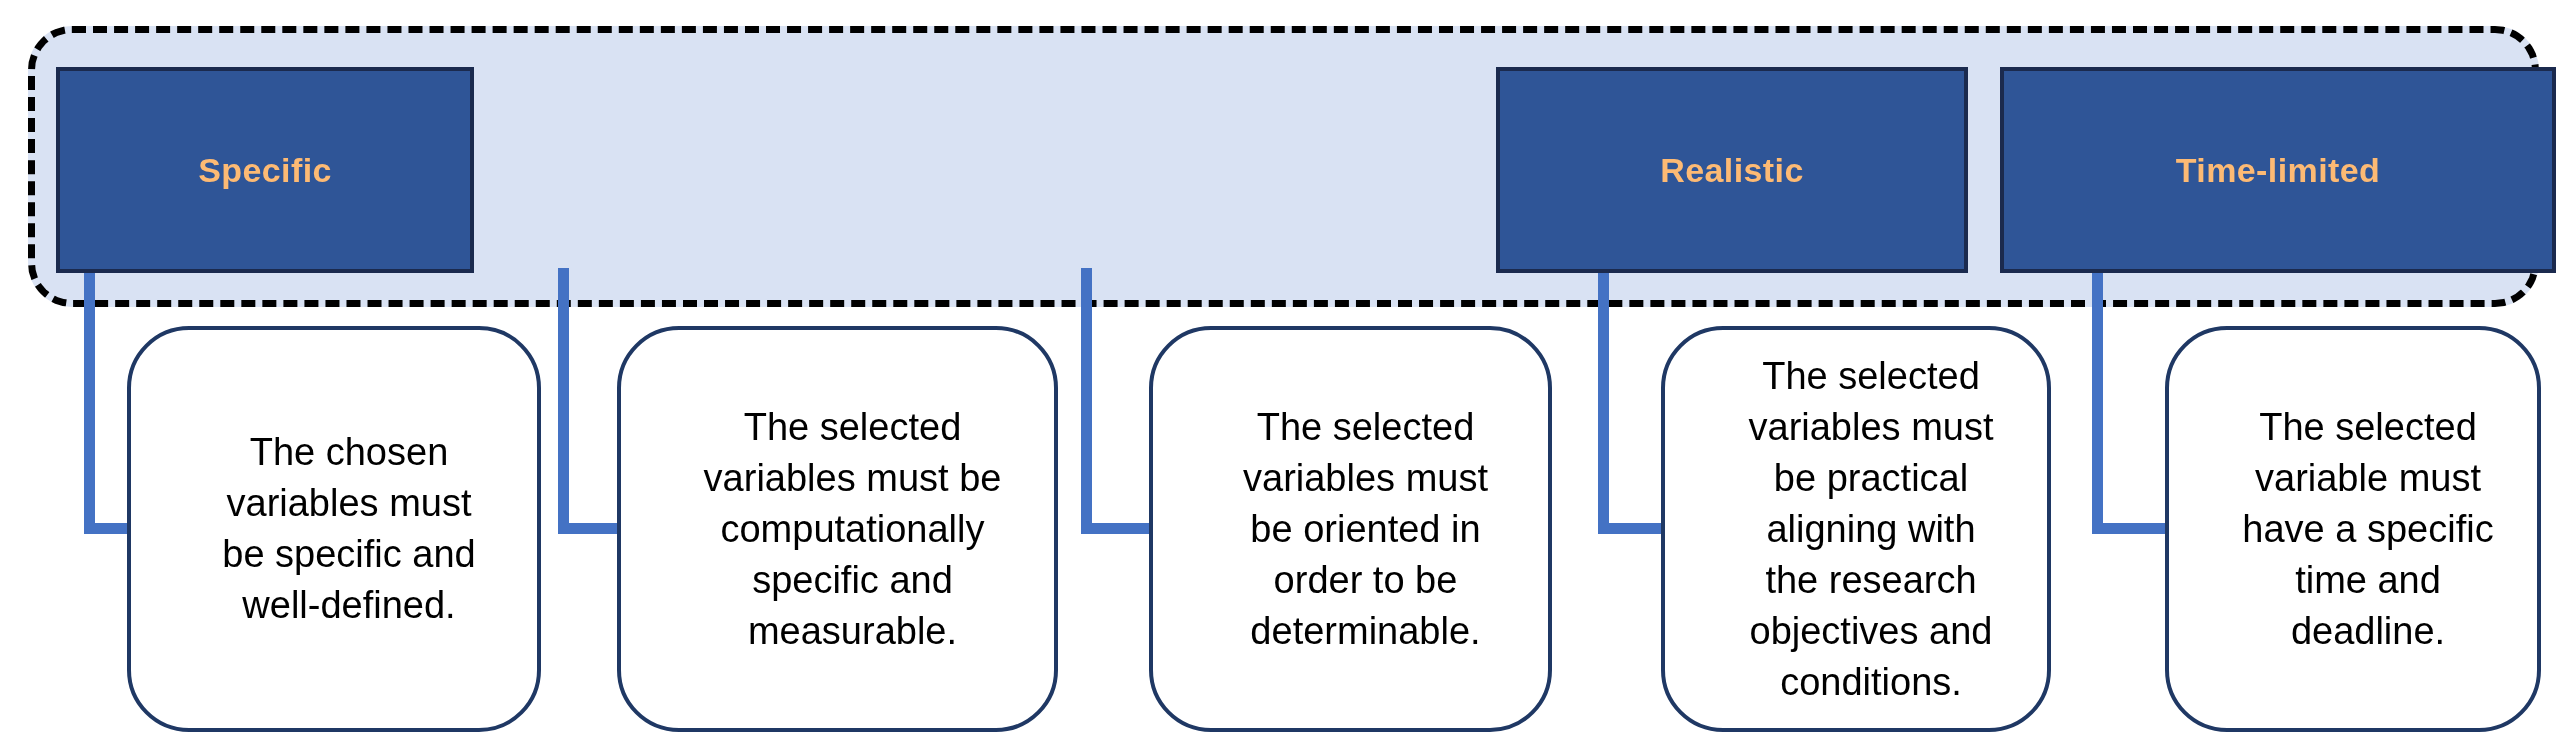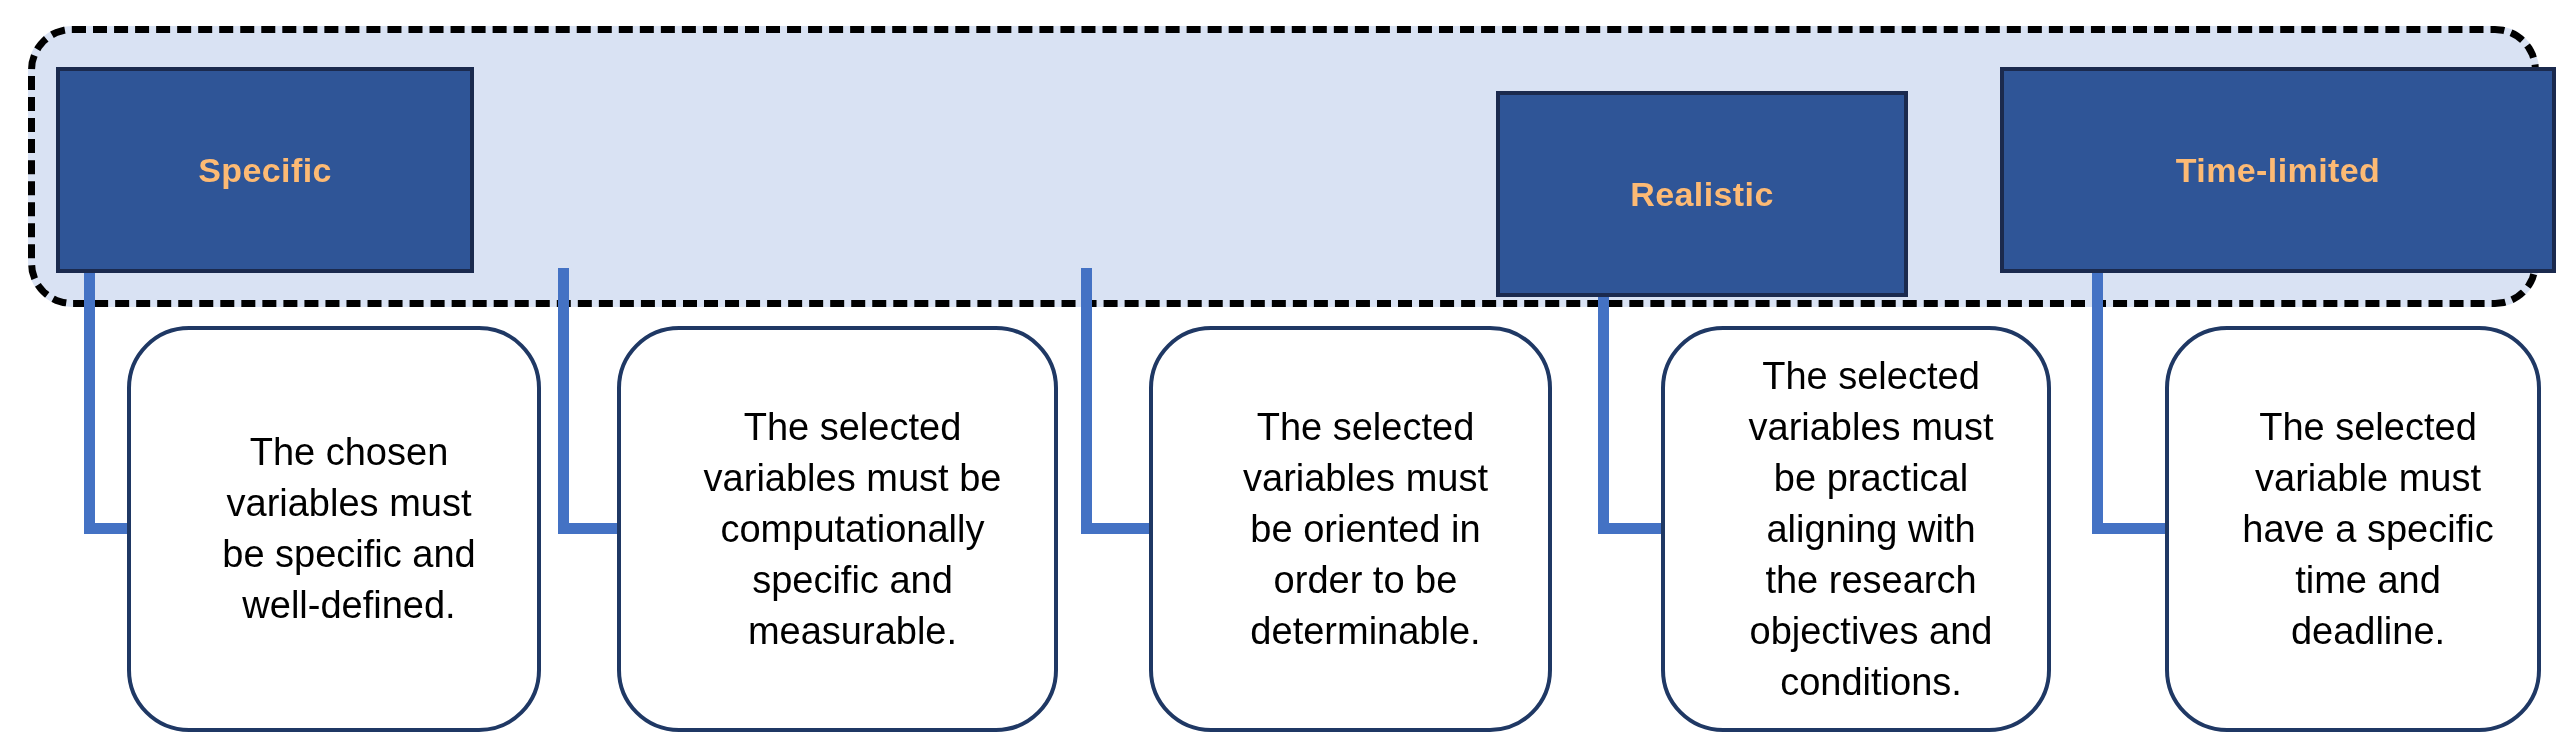--- a/index.html
+++ b/index.html
@@ -47,21 +47,21 @@
     border: 4.9px solid #1B2A4E;
     box-sizing: border-box;
     display: flex;
     align-items: center;
     justify-content: center;
     z-index: 4;
   }
   #t1 { left: 56px;   width: 418px; }
   #t2 { left: 532px;  width: 419px; }
   #t3 { left: 997px; width: 451px; }
-  #t4 { left: 1496px; width: 412px; margin-top: 24px; }
+  #t4 { left: 1496px; width: 472px; }
   #t5 { left: 2000px; width: 556px; }
   .tlabel {
     color: #fdba74;
     font-size: 34px;
     font-weight: bold;
     letter-spacing: 0.4px;
     text-align: center;
     white-space: nowrap;
   }
   

